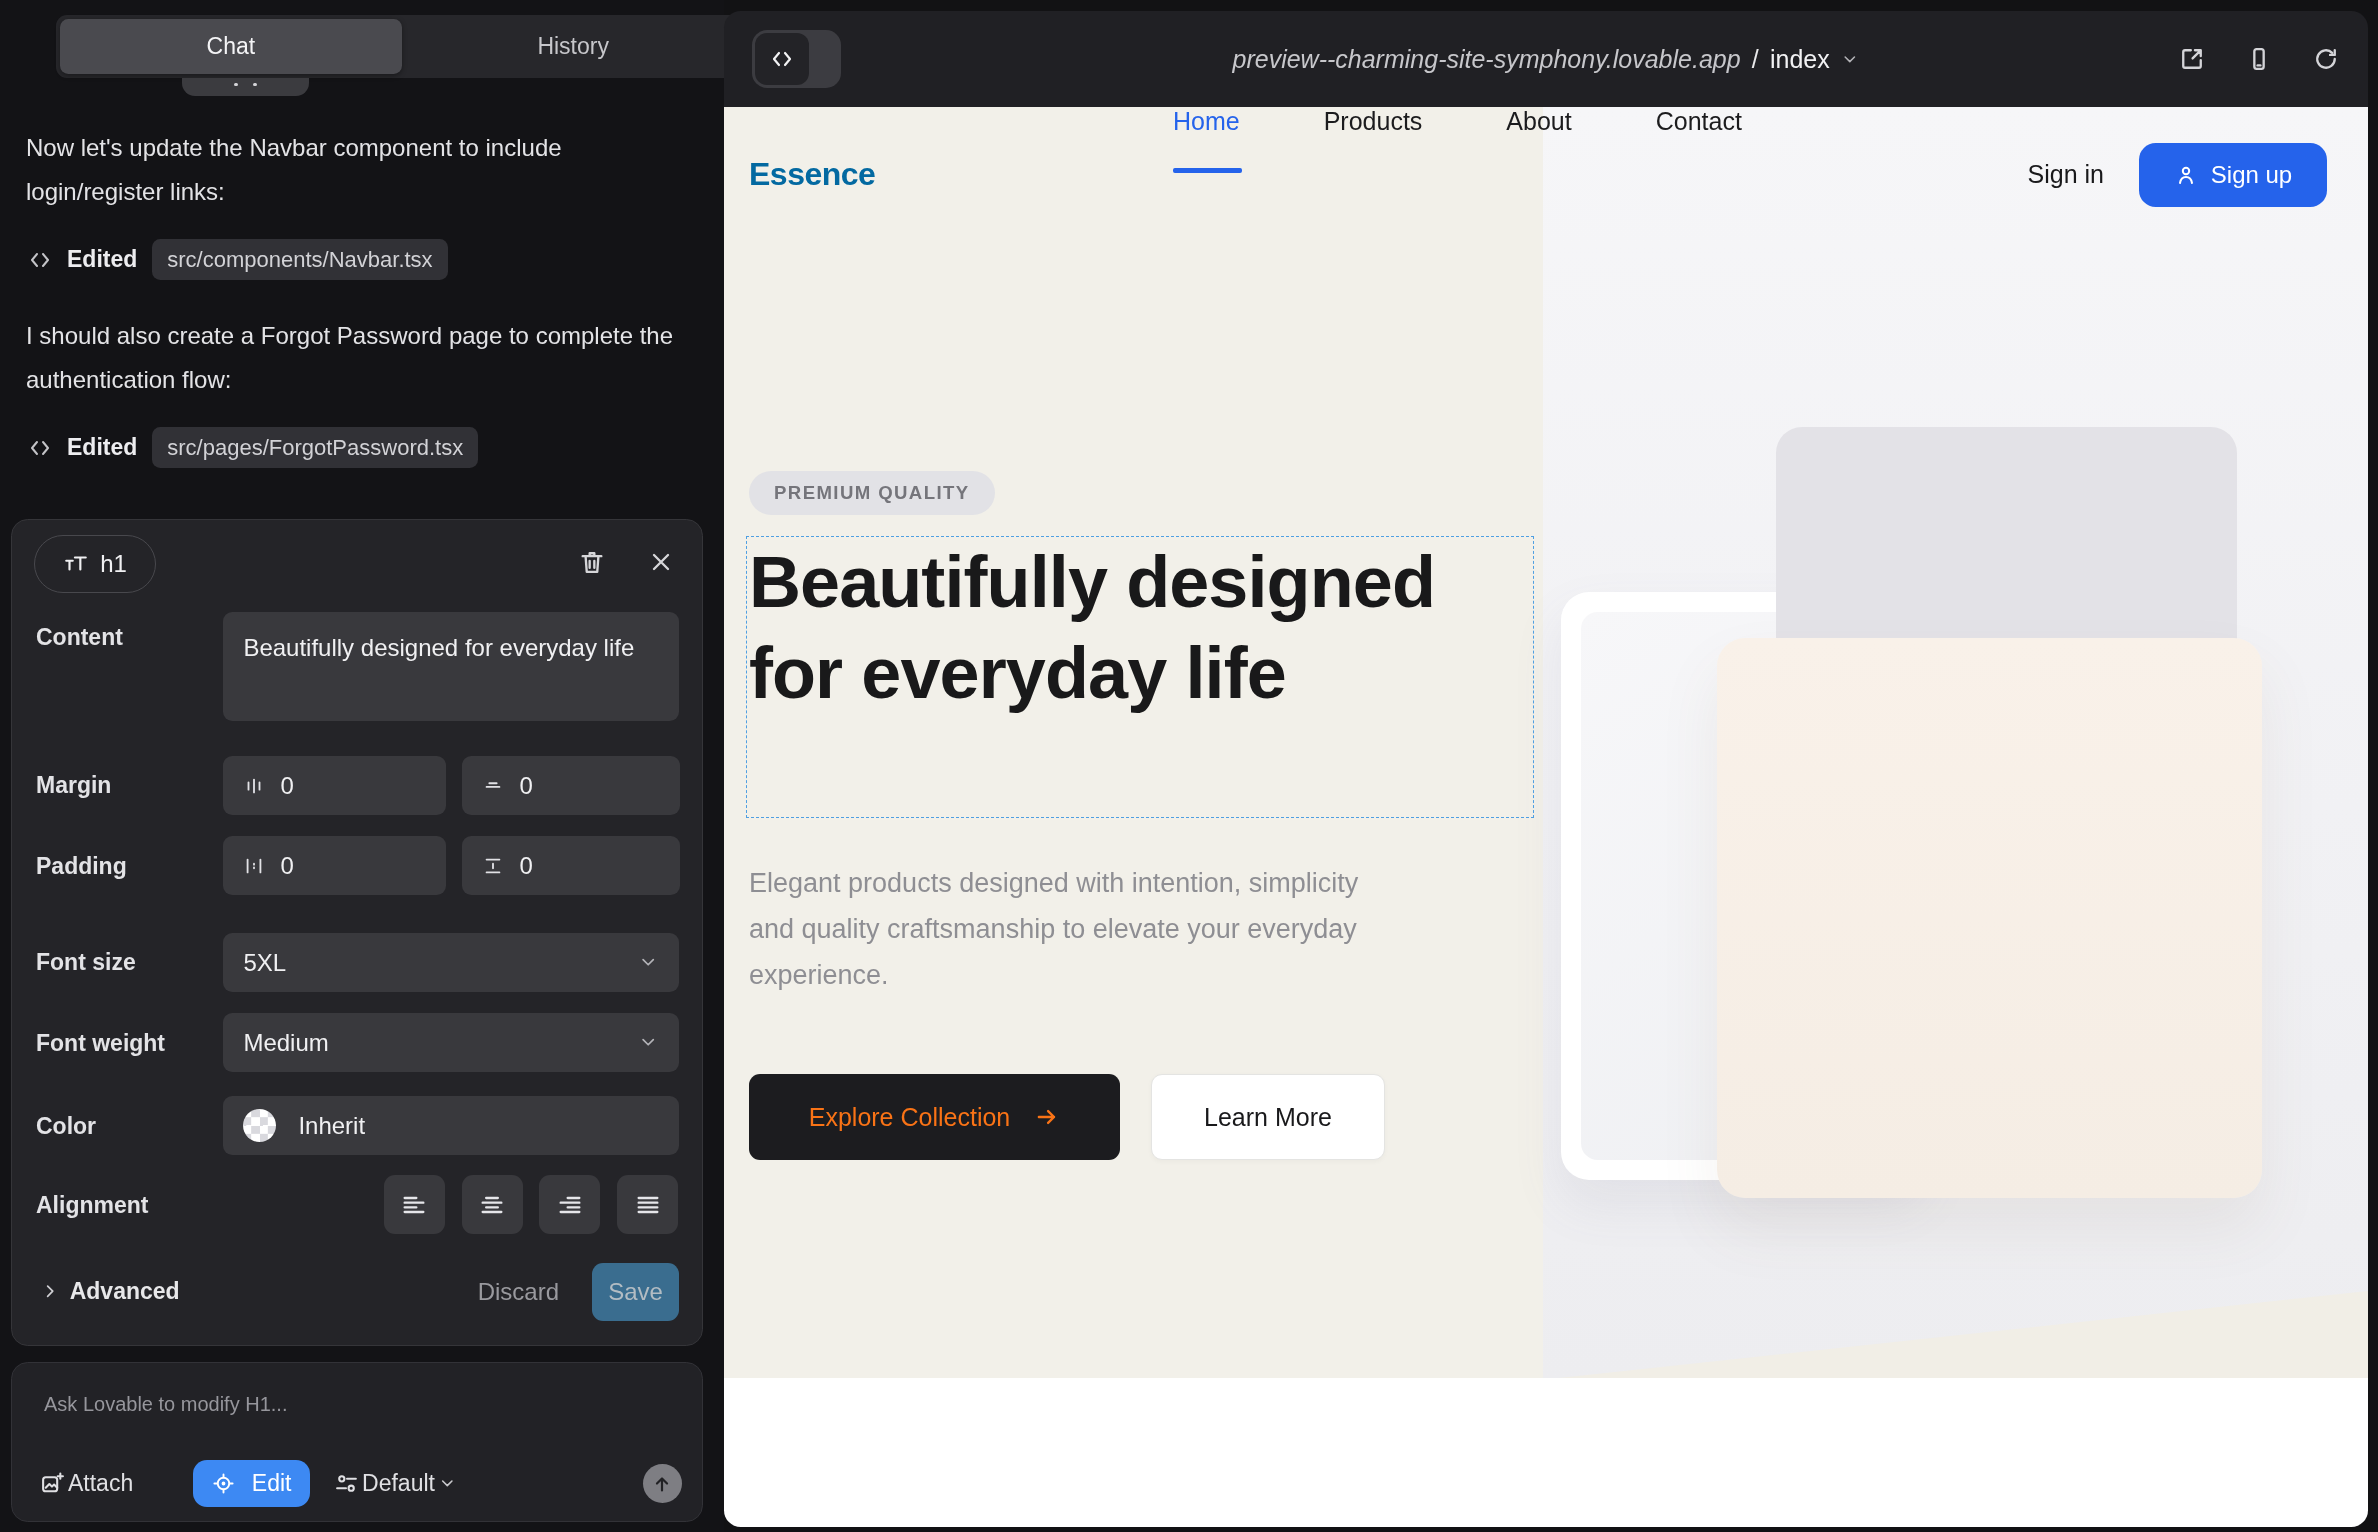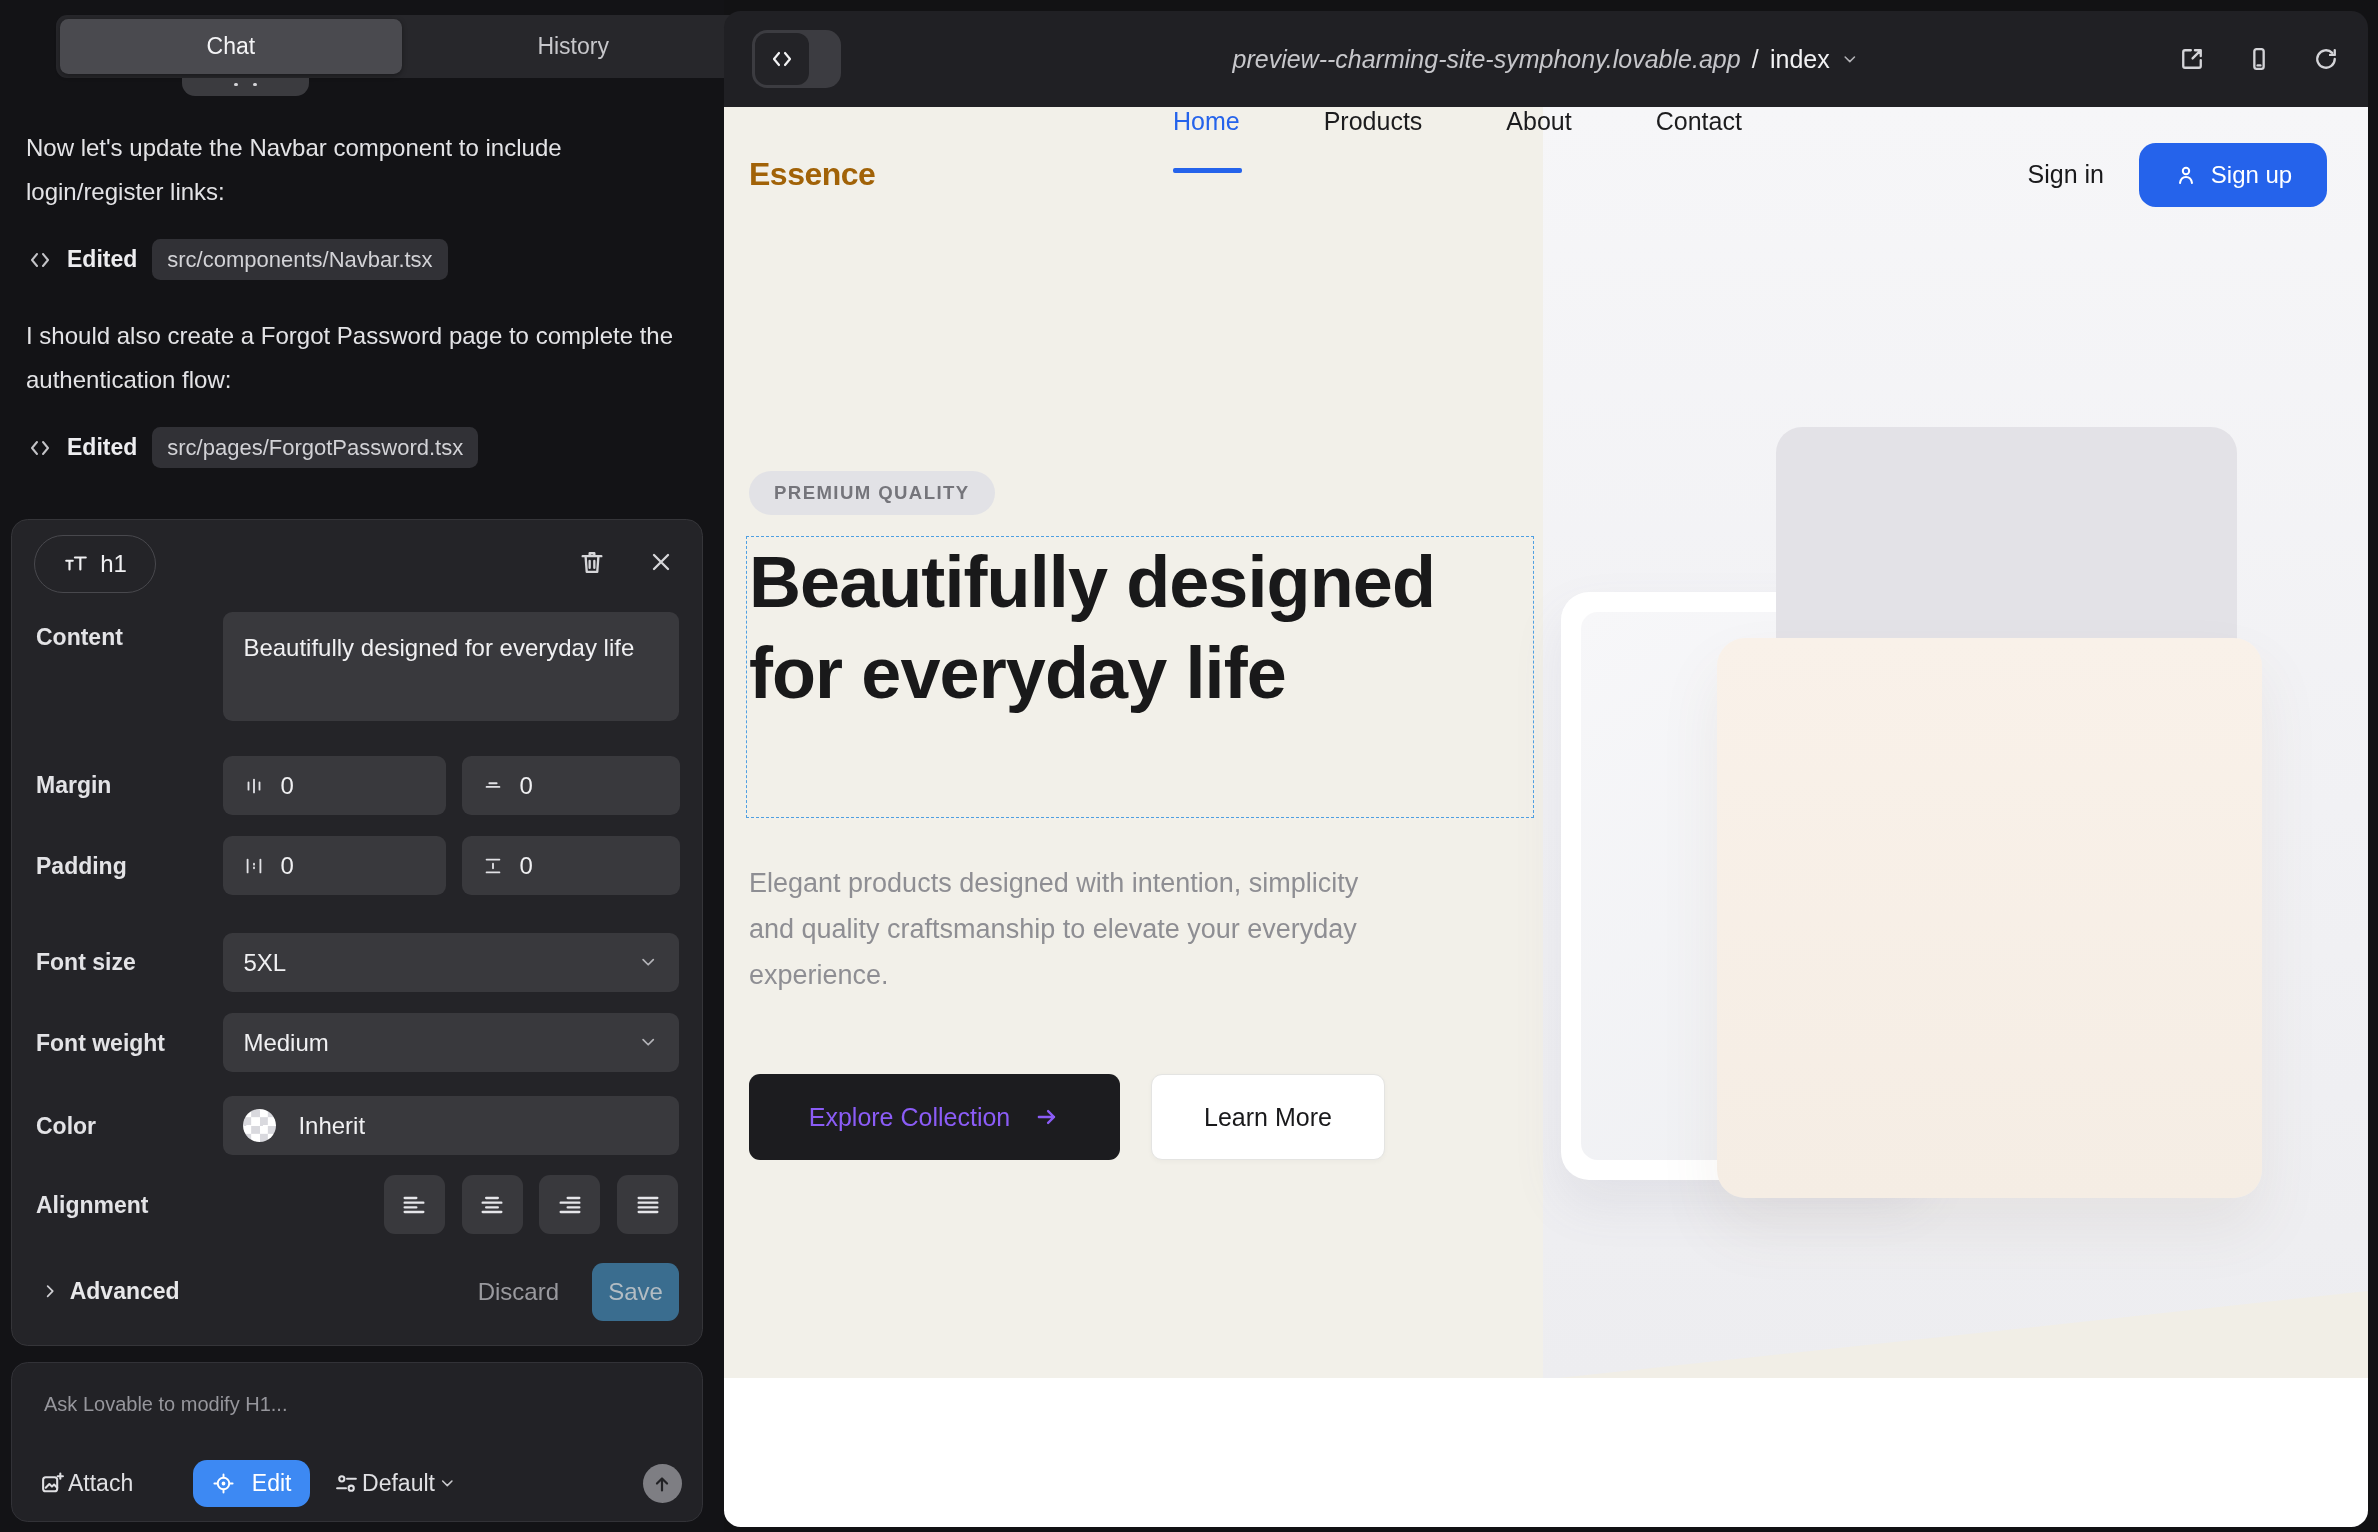--- a/index.html
+++ b/index.html
@@ -76,35 +76,35 @@
   .bg-right{position:absolute;left:819px;top:0;width:825px;height:1271px;background:linear-gradient(180deg,#f6f6f8 0%,#f1f1f4 55%,#ededf0 100%);}
   .wedge{position:absolute;left:835px;top:1184px;width:809px;height:87px;background:#f1eee6;clip-path:polygon(0 100%,100% 0,100% 100%);}
 
   .card{position:absolute;}
   .card-white{left:837px;top:485px;width:364px;height:588px;background:#ffffff;border-radius:28px;box-shadow:0 24px 50px rgba(110,110,135,.10);z-index:1;}
   .card-white-inner{position:absolute;inset:20.4px;border-radius:16.7px;background:linear-gradient(150deg,#f7f7f9 0%,#eff0f3 100%);}
   .card-gray{left:1052px;top:320px;width:461px;height:445px;background:#e3e2e7;border-radius:26px;z-index:2;}
   .card-cream{left:993px;top:531px;width:545px;height:560px;background:linear-gradient(180deg,#f9f1e9 0%,#f5ede4 100%);border-radius:28px;box-shadow:0 32px 63px rgba(110,90,70,.08);z-index:3;}
 
   .site-nav{position:absolute;left:0;top:0;right:0;height:135px;display:flex;align-items:center;padding:0 41px 0 25px;z-index:10;}
-  .logo{font-size:32px;font-weight:700;color:#a16207;letter-spacing:-0.5px;}
+  .logo{font-size:32px;font-weight:700;color:#0369a1;letter-spacing:-0.5px;}
   .nav-links{position:absolute;left:449px;top:0;height:135px;display:flex;align-items:flex-start;gap:84px;font-size:25px;color:#1c1c1e;}
   .nav-link{cursor:pointer;}
   .nav-link.current{color:#2563eb;position:relative;}
   .nav-link.current::after{content:"";position:absolute;left:0;right:-1.9px;bottom:-37px;height:4.6px;background:#2563eb;border-radius:1.9px;}
   .nav-auth{margin-left:auto;display:flex;align-items:center;gap:35px;}
   .signin{font-size:25px;color:#19191b;cursor:pointer;}
   .signup{width:188px;height:64px;border-radius:16.7px;background:#2563eb;color:#fff;font-size:24px;display:flex;align-items:center;justify-content:center;gap:13px;cursor:pointer;}
 
   .hero-badge{position:absolute;left:25px;top:364px;height:44px;padding:0 25px;border-radius:22px;background:#e2e2e6;color:#75757b;font-size:18.6px;font-weight:700;letter-spacing:1.4px;display:flex;align-items:center;z-index:10;}
   .h1-selection{position:absolute;left:22px;top:429px;width:788px;height:282px;border:1.9px dashed #4f9fe2;z-index:10;}
   .hero-heading{margin:0 0 0 1.9px;width:696px;font-size:72px;line-height:91px;font-weight:700;letter-spacing:-0.9px;color:#19191a;}
   .hero-desc{position:absolute;left:25px;top:753px;width:649px;font-size:27px;line-height:46px;color:#8e8e93;z-index:10;}
   .hero-ctas{position:absolute;left:25px;top:967px;display:flex;gap:31px;z-index:10;}
-  .cta-primary{width:371px;height:86px;border-radius:11px;background:#1c1c1f;color:#8b5cf6;font-size:25px;display:flex;align-items:center;justify-content:center;gap:24px;cursor:pointer;}
+  .cta-primary{width:371px;height:86px;border-radius:11px;background:#1c1c1f;color:#f97316;font-size:25px;display:flex;align-items:center;justify-content:center;gap:24px;cursor:pointer;}
   .cta-secondary{width:234px;height:86px;border-radius:11px;background:#fff;border:0.9px solid #e4e4e2;color:#19191b;font-size:25px;display:flex;align-items:center;justify-content:center;cursor:pointer;box-shadow:0 1.9px 5.6px rgba(0,0,0,.03);}
 </style>
 </head>
 <body>
 
 <aside class="left-panel">
 
   <div class="tabs">
     <div class="tab active">Chat</div>
     <div class="tab">History</div>

